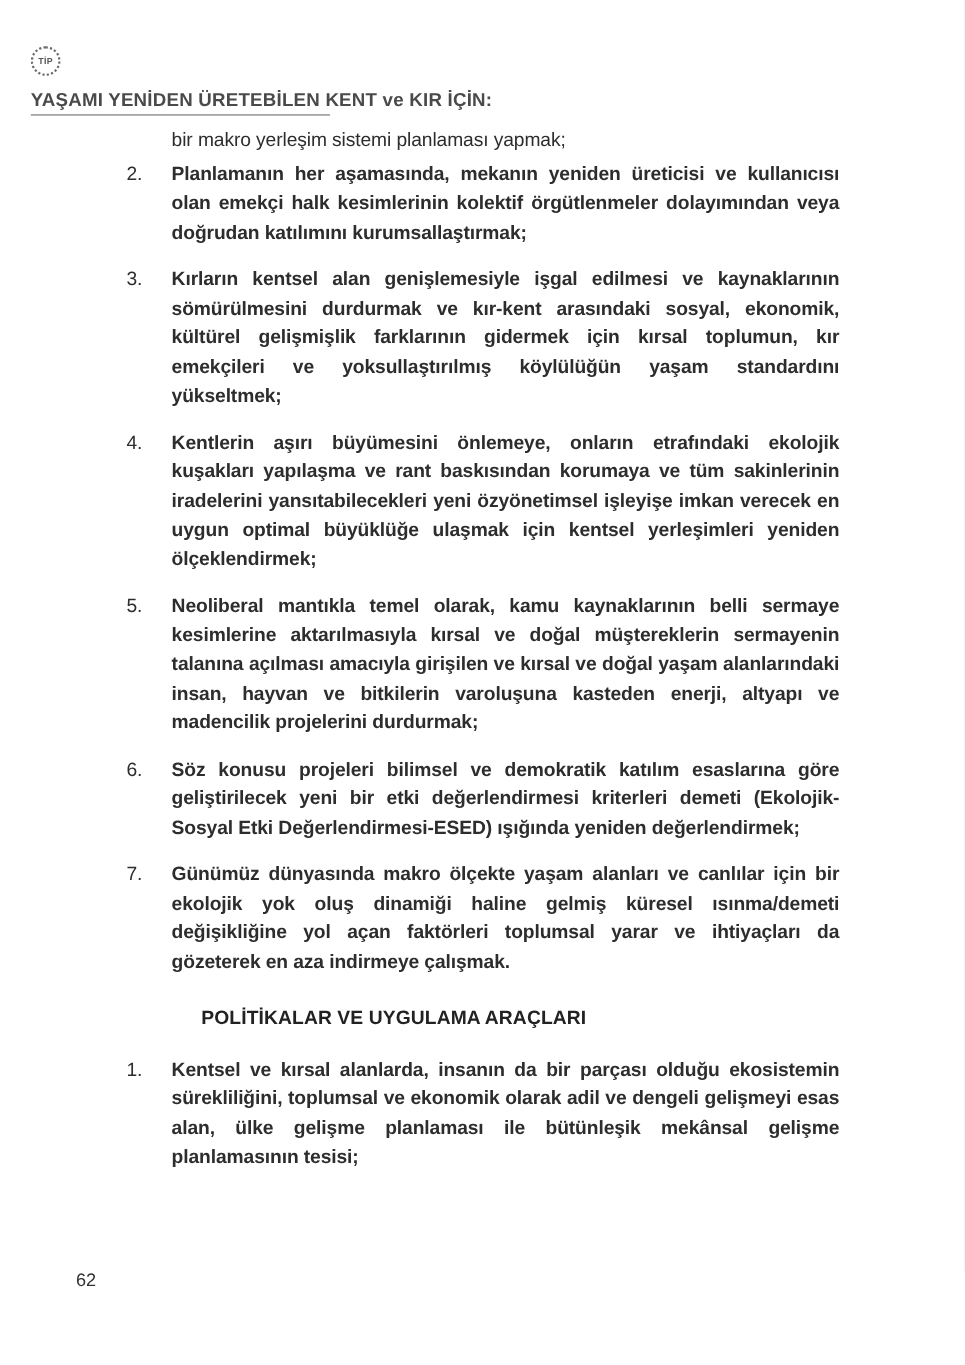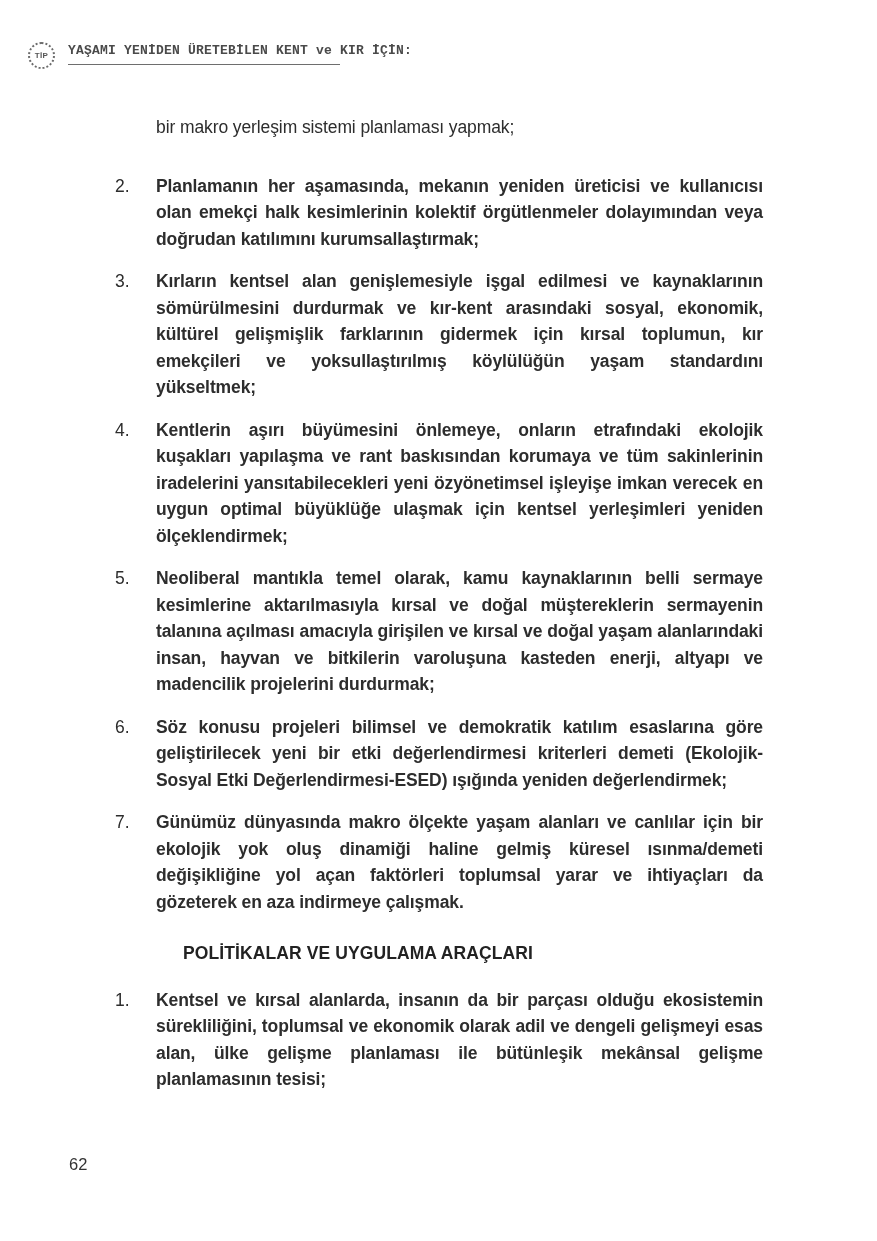--- a/index.html
+++ b/index.html
@@ -19,66 +19,66 @@
   }
 
   
   .header {
     position: absolute;
     top: 42px;
     left: 28px;
     display: flex;
     align-items: flex-start;
     gap: 13px;
+    flex-direction: column;
   }
   .logo {
     width: 27px;
     height: 27px;
     border-radius: 50%;
     border: 2px dotted #6b6b6b;
     box-sizing: border-box;
     display: flex;
     align-items: center;
     justify-content: center;
     font-size: 8px;
     font-weight: bold;
     color: #555555;
     letter-spacing: 0.3px;
     flex-shrink: 0;
   }
   .header-titles {
     padding-top: 1px;
   }
   .header-title {
-    font-size: 13px;
+    font-size: 17px;
     font-weight: bold;
     color: #4a4a4a;
     letter-spacing: 0.2px;
     line-height: 16px;
     white-space: nowrap;
-    font-family: Liberation Mono, monospace;
   }
   .header-underline {
     margin-top: 5px;
     width: 272px;
     border-bottom: 1.5px solid #6e6e6e;
   }
 
   
   .content {
     position: absolute;
     top: 114px;
     left: 115px;
     width: 648px;
     font-size: 17.5px;
     line-height: 26.5px;
     letter-spacing: -0.1px;
   }
   .continuation {
-    margin: 0 0 32px 41px;
+    margin: 0 0 4px 41px;
     text-align: justify;
   }
   .list-item {
     display: flex;
     margin: 0 0 16px 0;
   }
   .list-item .num {
     width: 41px;
     flex-shrink: 0;
   }

